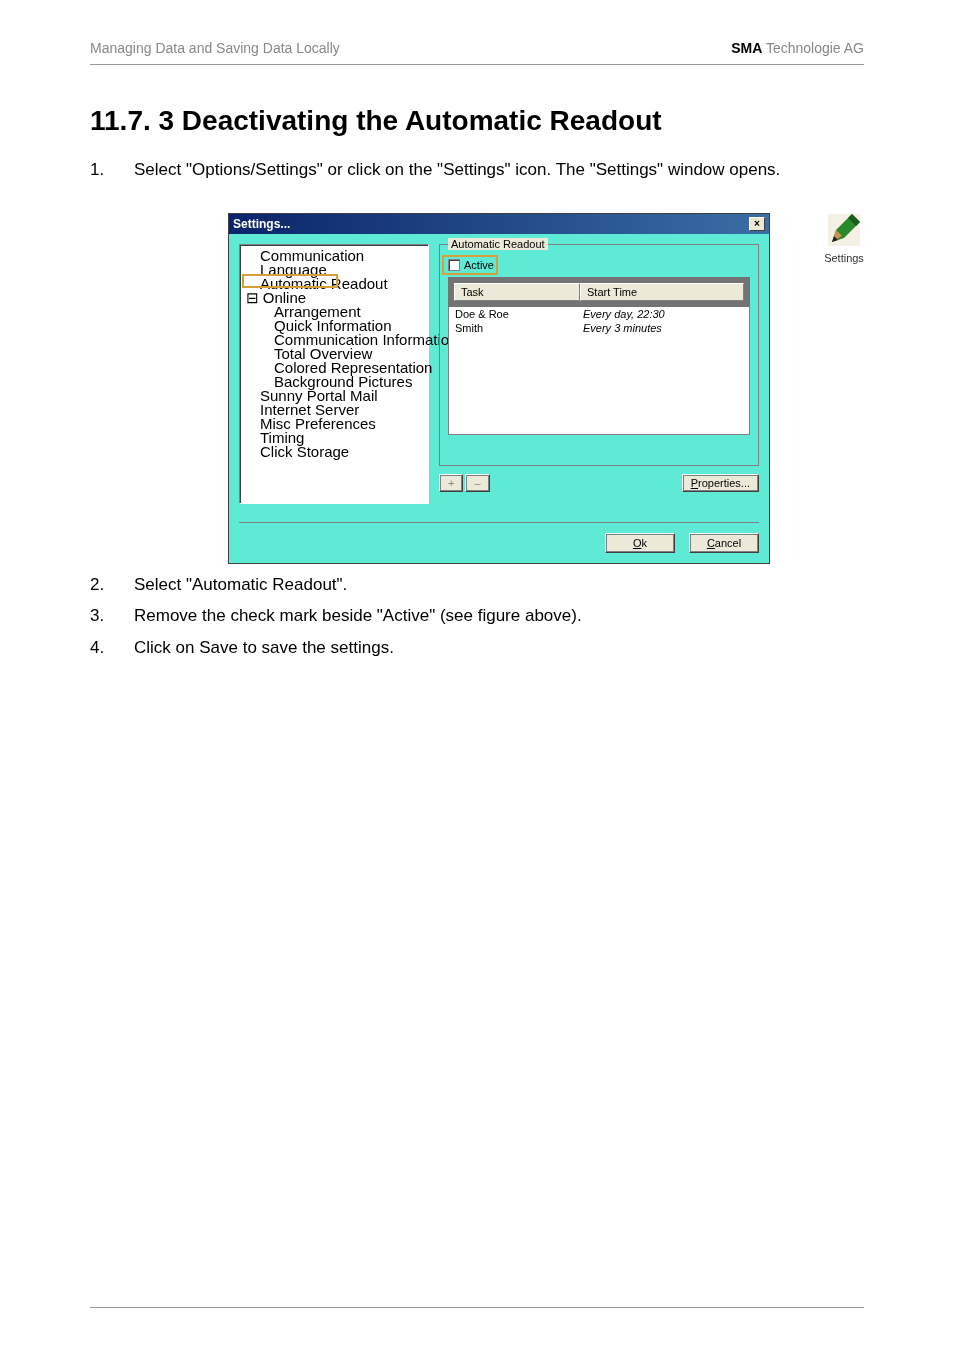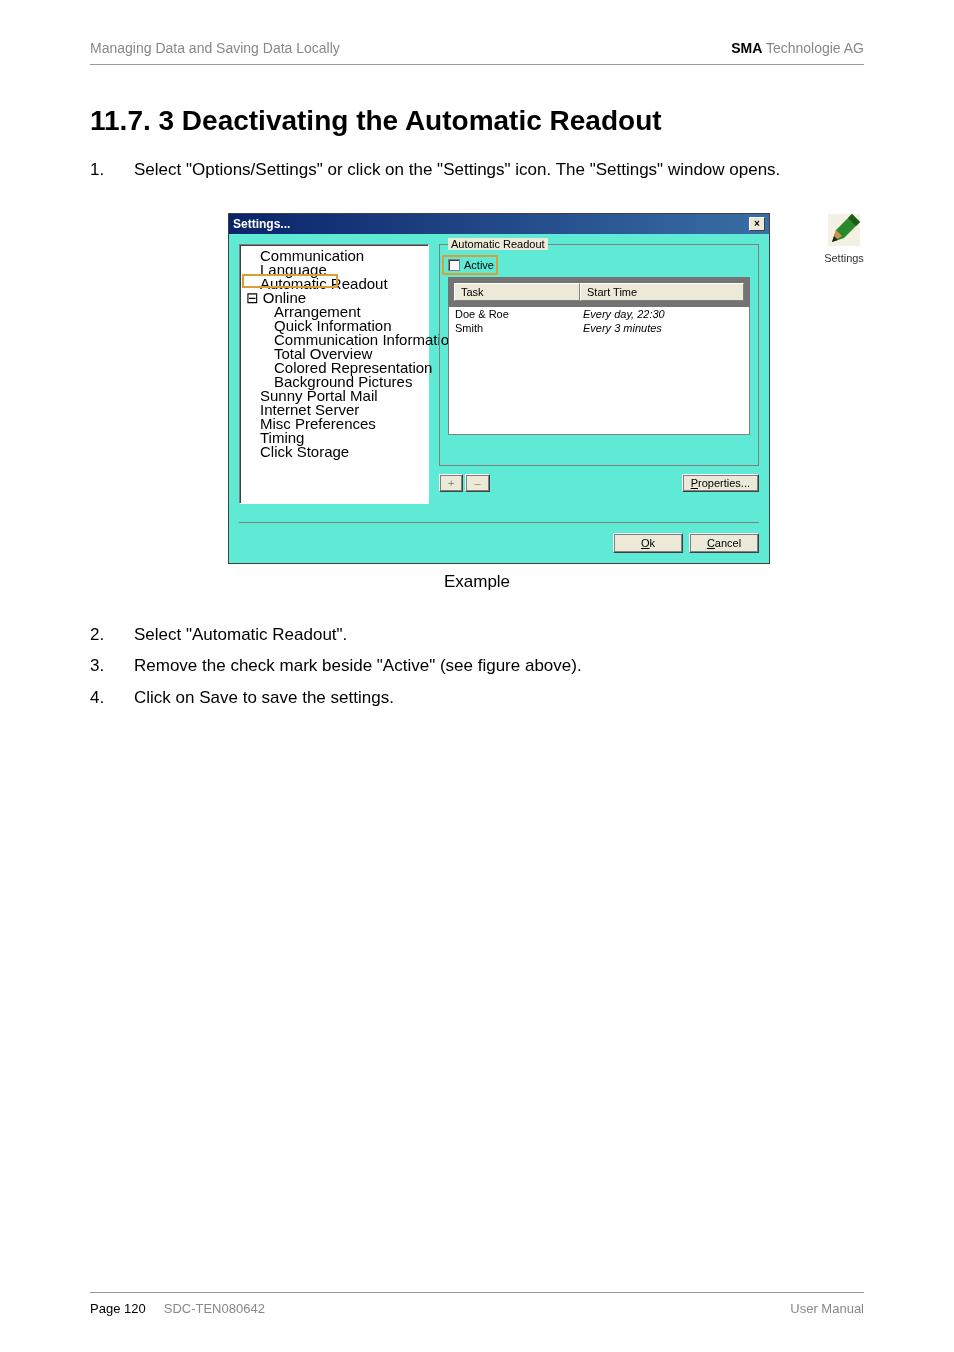--- a/index.html
+++ b/index.html
@@ -191,21 +191,21 @@
     justify-content: space-between;
   }
   .btn-row-small .left-btns { display: flex; gap: 2px; }
   .props-btn { min-width: 74px; text-align: right; }
   .dlg-footer {
     border-top: 1px solid #808080;
     margin: 12px 10px 0 10px;
     padding: 10px 0 10px 0;
     display: flex;
     justify-content: flex-end;
-    gap: 6px;
+    gap: 14px;
   }
   .dlg-footer .btn { min-width: 70px; padding: 3px 8px; }
   .caption {
     text-align: center;
     font-size: 17px;
     margin-bottom: 30px;
   }
   .footer-row {
     position: absolute;
     bottom: 36px;
@@ -308,40 +308,31 @@
           </div>
         </div>
       </div>
       <div class="dlg-footer">
         <div class="btn"><u class="acc">O</u><span>k</span></div>
         <div class="btn"><u class="acc">C</u><span>ancel</span></div>
       </div>
     </div>
   </div>
 
-  <div class="caption">Example</div>
 
   <div class="step-row">
     <div class="step-num">2.</div>
     <div class="step-text">Select "Automatic Readout".</div>
   </div>
   <div class="step-row">
     <div class="step-num">3.</div>
     <div class="step-text">Remove the check mark beside "Active" (see figure above).</div>
   </div>
   <div class="step-row">
     <div class="step-num">4.</div>
     <div class="step-text">Click on Save to save the settings.</div>
   </div>
 
 </div>
 
 <div class="footer-row">
   <hr class="footer-hr">
-  <div class="footer-inner">
-    <div class="left">
-      <span>Page 120</span>
-      &nbsp;&nbsp;&nbsp;
-      <span>SDC-TEN080642</span>
-    </div>
-    <div>User Manual</div>
-  </div>
 </div>
 
 </body></html>

